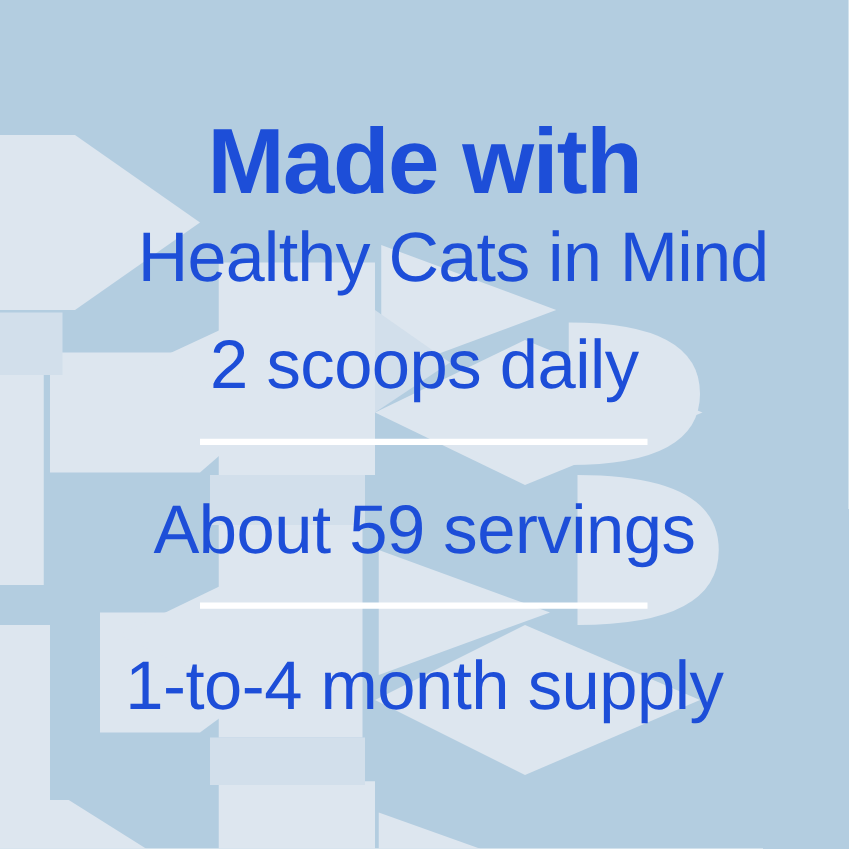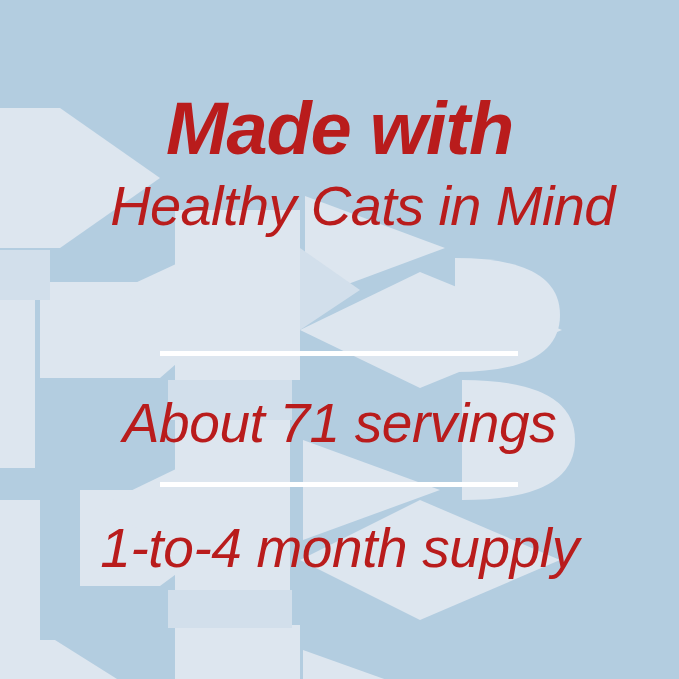--- a/index.html
+++ b/index.html
@@ -37,24 +37,23 @@
     flex-direction: column;
     align-items: center;
     justify-content: flex-start;
   }
 
   .textblock {
     position: absolute;
     left: 0;
     width: 679px;
     text-align: center;
-    color: #b91c1c;
+    color: #1d4ed8;
     white-space: nowrap;
     line-height: 1;
-    font-style: italic;
   }
 
   #headline {
     top: 92px;
     font-size: 74px;
     font-weight: bold;
     letter-spacing: -1.2px;
   }
   #subhead {
     top: 178px;
@@ -142,23 +141,24 @@
       </g>
     </svg>
   </div>
 
   <div id="content">
 
     <div class="textblock" id="headline">Made with</div>
 
     <div class="textblock" id="subhead">Healthy Cats in Mind</div>
 
+    <div class="textblock" id="fact-1">2 scoops daily</div>
 
     <div class="divider" id="divider-1"></div>
 
-    <div class="textblock" id="fact-2">About 71 servings</div>
+    <div class="textblock" id="fact-2">About 59 servings</div>
 
     <div class="divider" id="divider-2"></div>
 
     <div class="textblock" id="fact-3">1-to-4 month supply</div>
 
   </div>
 </div>
 
 </body></html>

